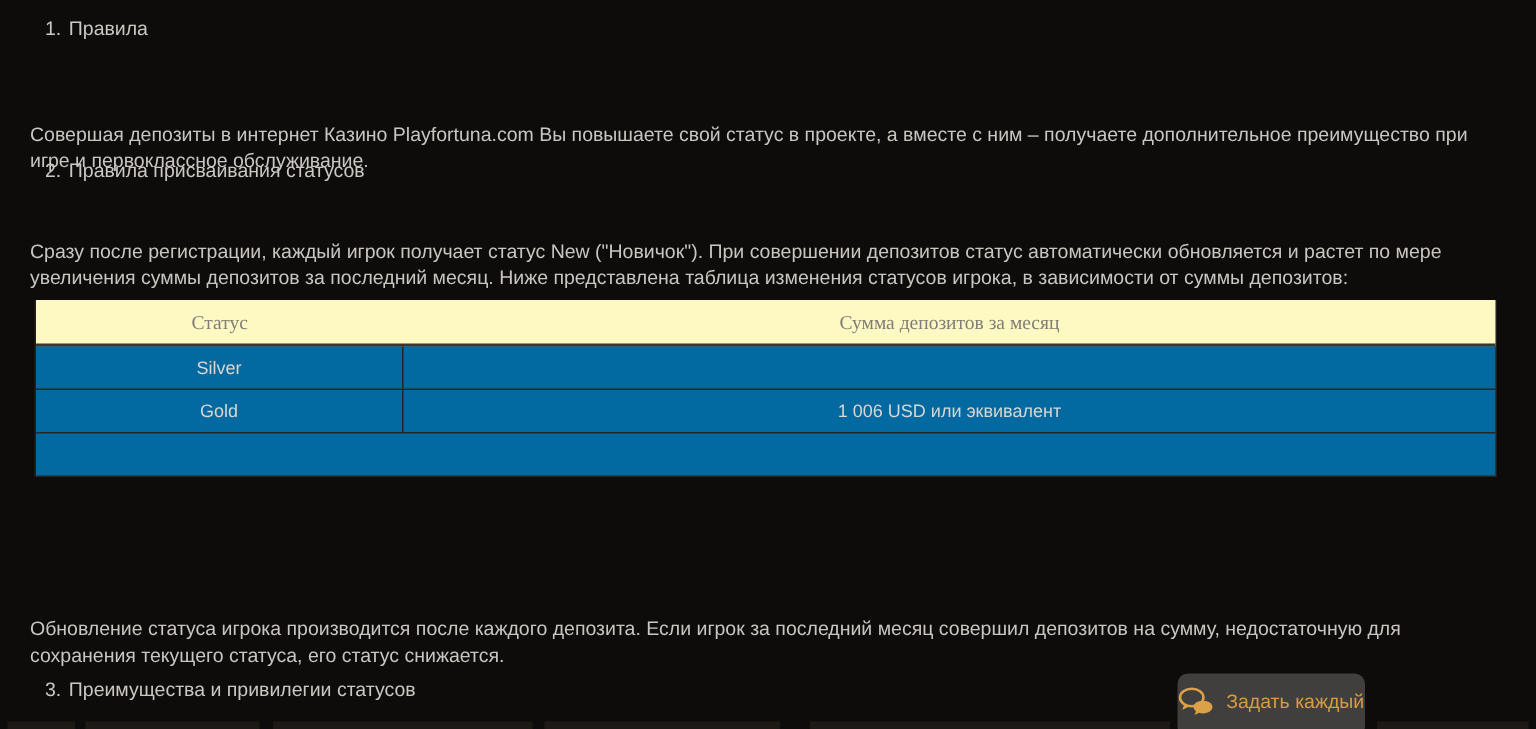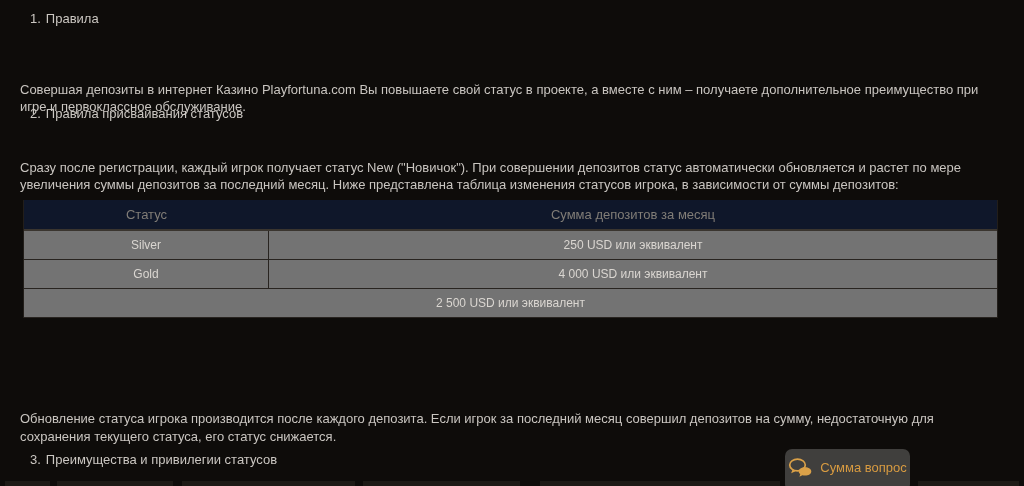--- a/index.html
+++ b/index.html
@@ -45,28 +45,29 @@
     left: 23px;
     top: 200px;
     width: 975px;
     border-left: 1px solid #221e1a;
     border-right: 1px solid #221e1a;
     box-sizing: border-box;
   }
   .t-head {
     display: flex;
     height: 29px;
-    background: #0f172a;
+    background: #fef9c3;
     color: #817d77;
     border-bottom: 2px solid #3a352f;
+    font-family: Liberation Serif, serif;
   }
   .t-row {
     display: flex;
     height: 28px;
-    background: #737373;
+    background: #0369a1;
     border-bottom: 1px solid #282420;
   }
   .t-cell {
     display: flex;
     align-items: center;
     justify-content: center;
     box-sizing: border-box;
   }
   .c1 { width: 245px; border-right: 1px solid #282420; }
   .c2 { flex: 1; }
@@ -126,28 +127,26 @@
 
 <p class="para" id="para-rules">Сразу после регистрации, каждый игрок получает статус New ("Новичок"). При совершении депозитов статус автоматически обновляется и растет по мере увеличения суммы депозитов за последний месяц. Ниже представлена таблица изменения статусов игрока, в зависимости от суммы депозитов:</p>
 
 <div class="status-table">
   <div class="t-head">
     <div class="t-cell c1">Статус</div>
     <div class="t-cell c2">Сумма депозитов за месяц</div>
   </div>
   <div class="t-row">
     <div class="t-cell c1">Silver</div>
-    <div class="t-cell c2">250 USD или эквивалент</div>
   </div>
   <div class="t-row">
     <div class="t-cell c1">Gold</div>
-    <div class="t-cell c2">4 000 USD или эквивалент</div>
+    <div class="t-cell c2">1 006 USD или эквивалент</div>
   </div>
   <div class="t-row">
-    <div class="t-cell c2">2 500 USD или эквивалент</div>
   </div>
 </div>
 
 <p class="para" id="para-update">Обновление статуса игрока производится после каждого депозита. Если игрок за последний месяц совершил депозитов на сумму, недостаточную для сохранения текущего статуса, его статус снижается.</p>
 
 <div class="section-heading" id="heading-3">
   <span>3.</span>
   <span>Преимущества и привилегии статусов</span>
 </div>
 
@@ -159,14 +158,14 @@
 <div class="next-edge e6"></div>
 
 <button class="chat-button">
   <span class="icon">
     <svg width="24" height="19" viewBox="0 0 24 19" fill="none">
       <ellipse cx="9.5" cy="7" rx="7.8" ry="5.8" stroke="#dba148" stroke-width="1.7" fill="none"></ellipse>
       <path d="M4.5 11.5 L3.2 15.2 L7.5 13.2 Z" fill="#dba148"></path>
       <path d="M17 9.2 c3.7 0 6.3 1.9 6.3 4.2 0 2.3-2.6 4.2-6.3 4.2 -0.9 0-1.8-0.1-2.6-0.4 l-3 1.5 0.9-2.6 c-1-0.7-1.6-1.7-1.6-2.7 0-2.3 2.6-4.2 6.3-4.2 Z" fill="#dba148"></path>
     </svg>
   </span>
-  <span>Сумма вопрос</span>
+  <span>Задать каждый</span>
 </button>
 
 </body></html>

